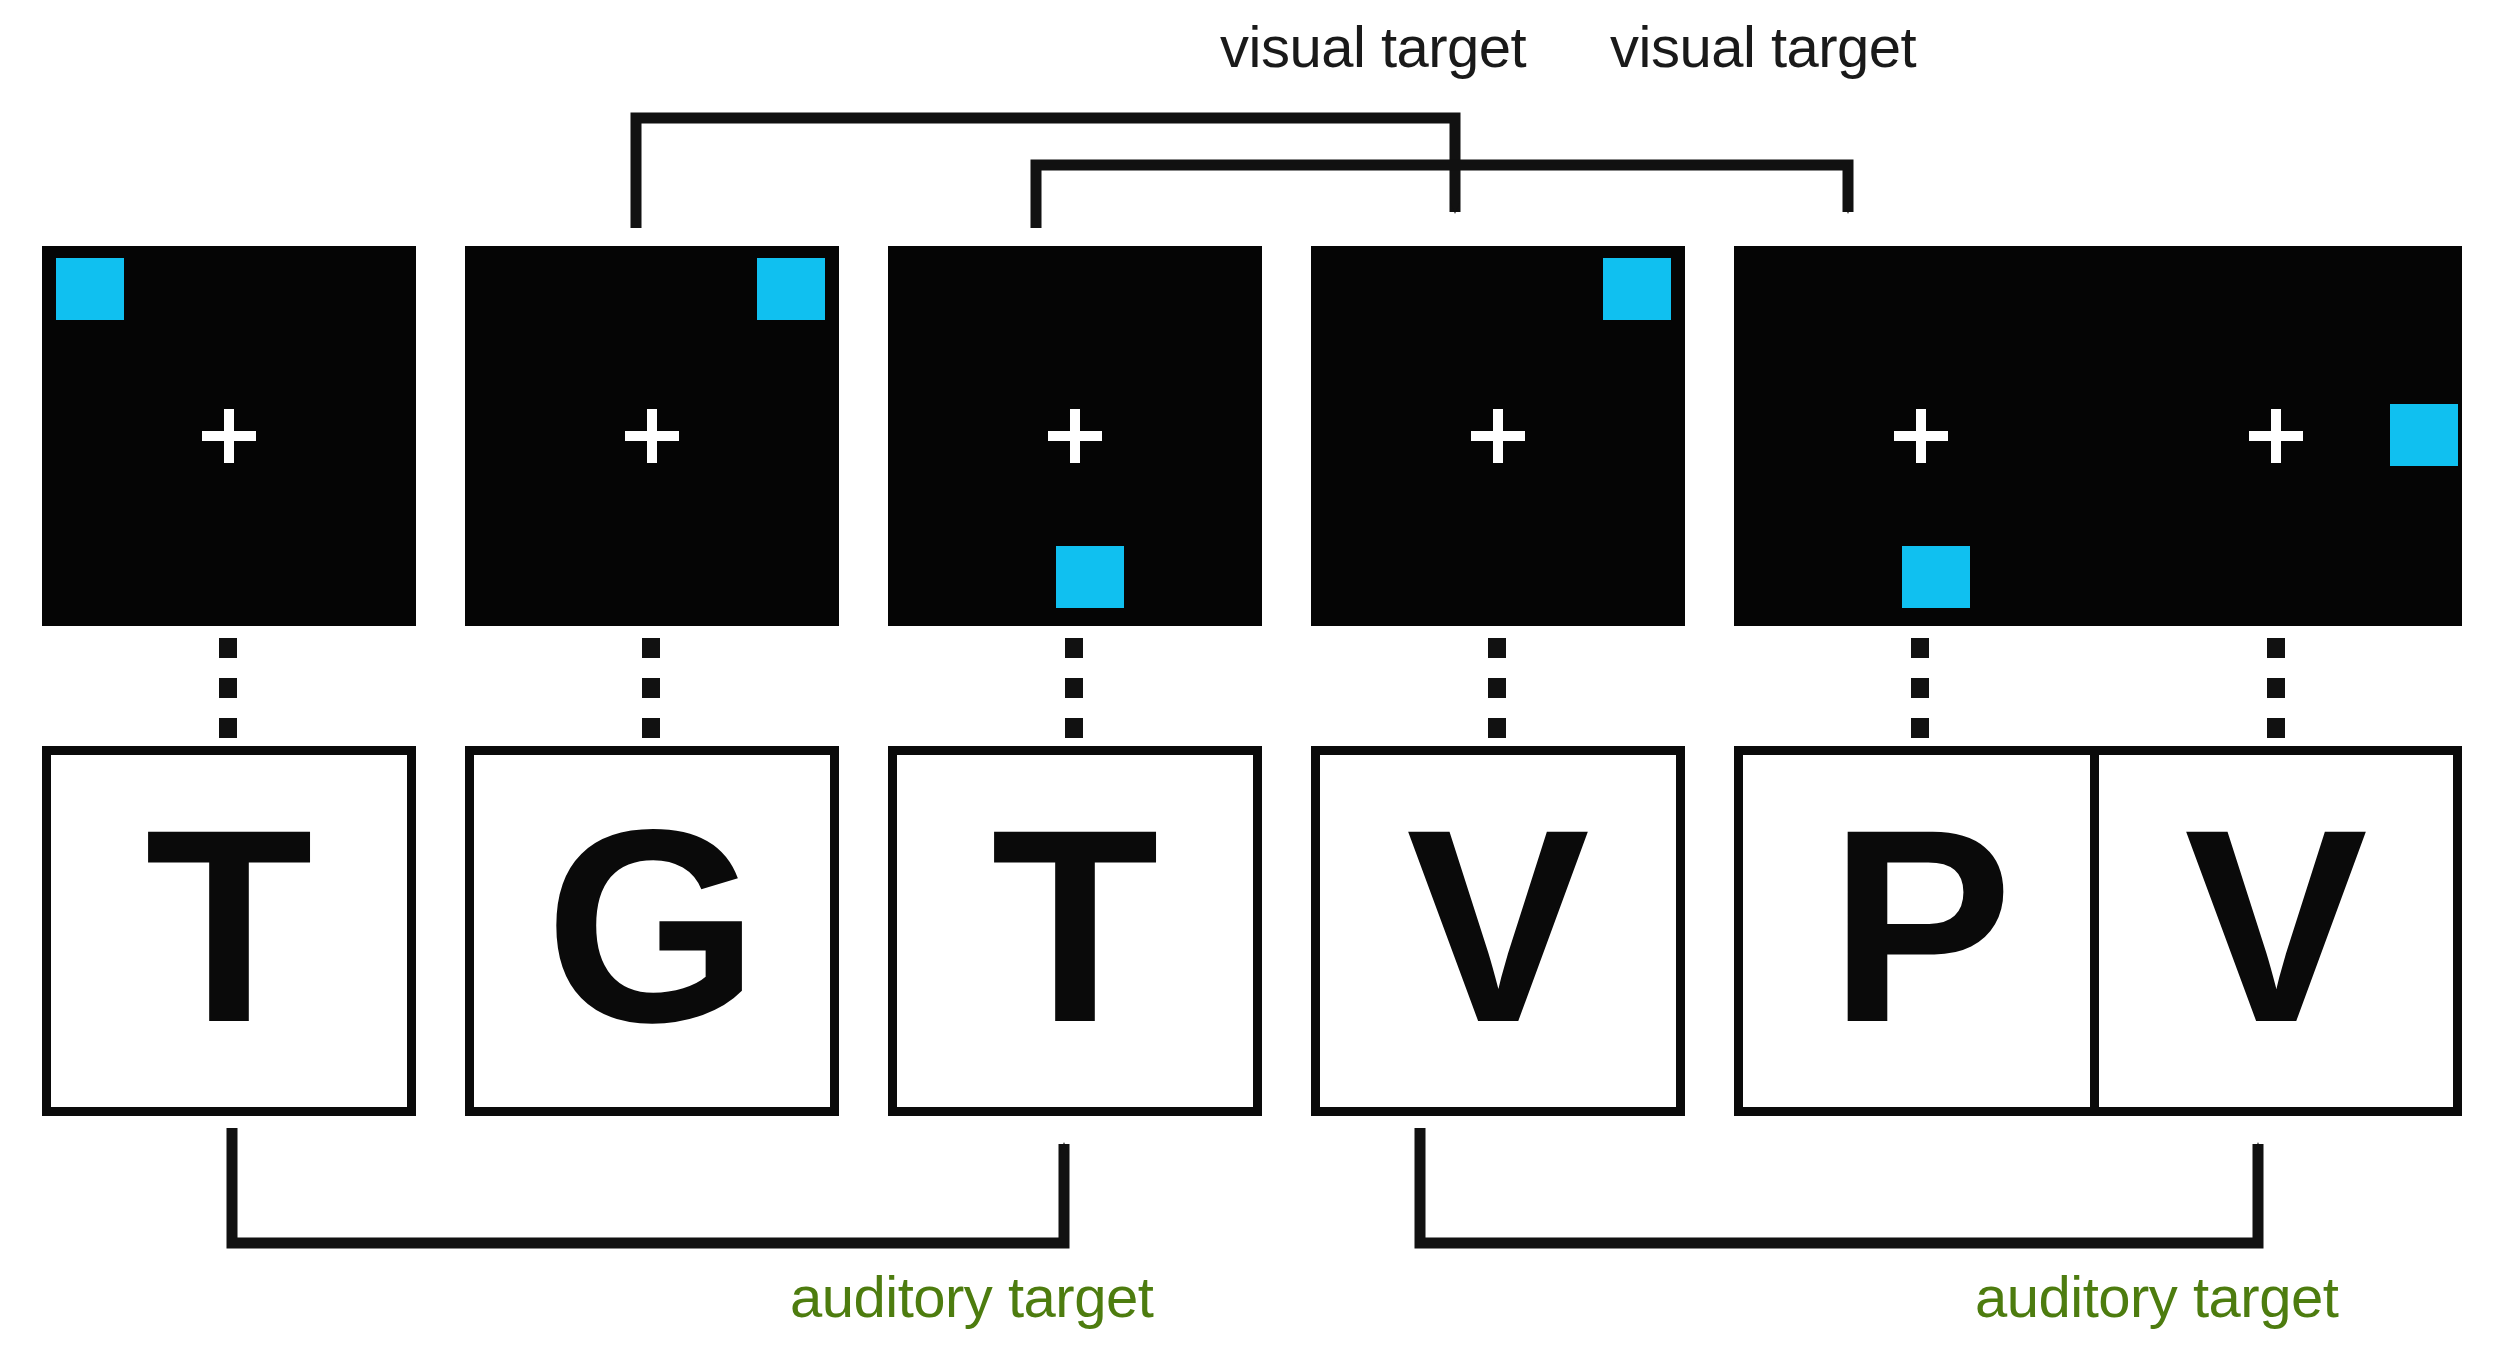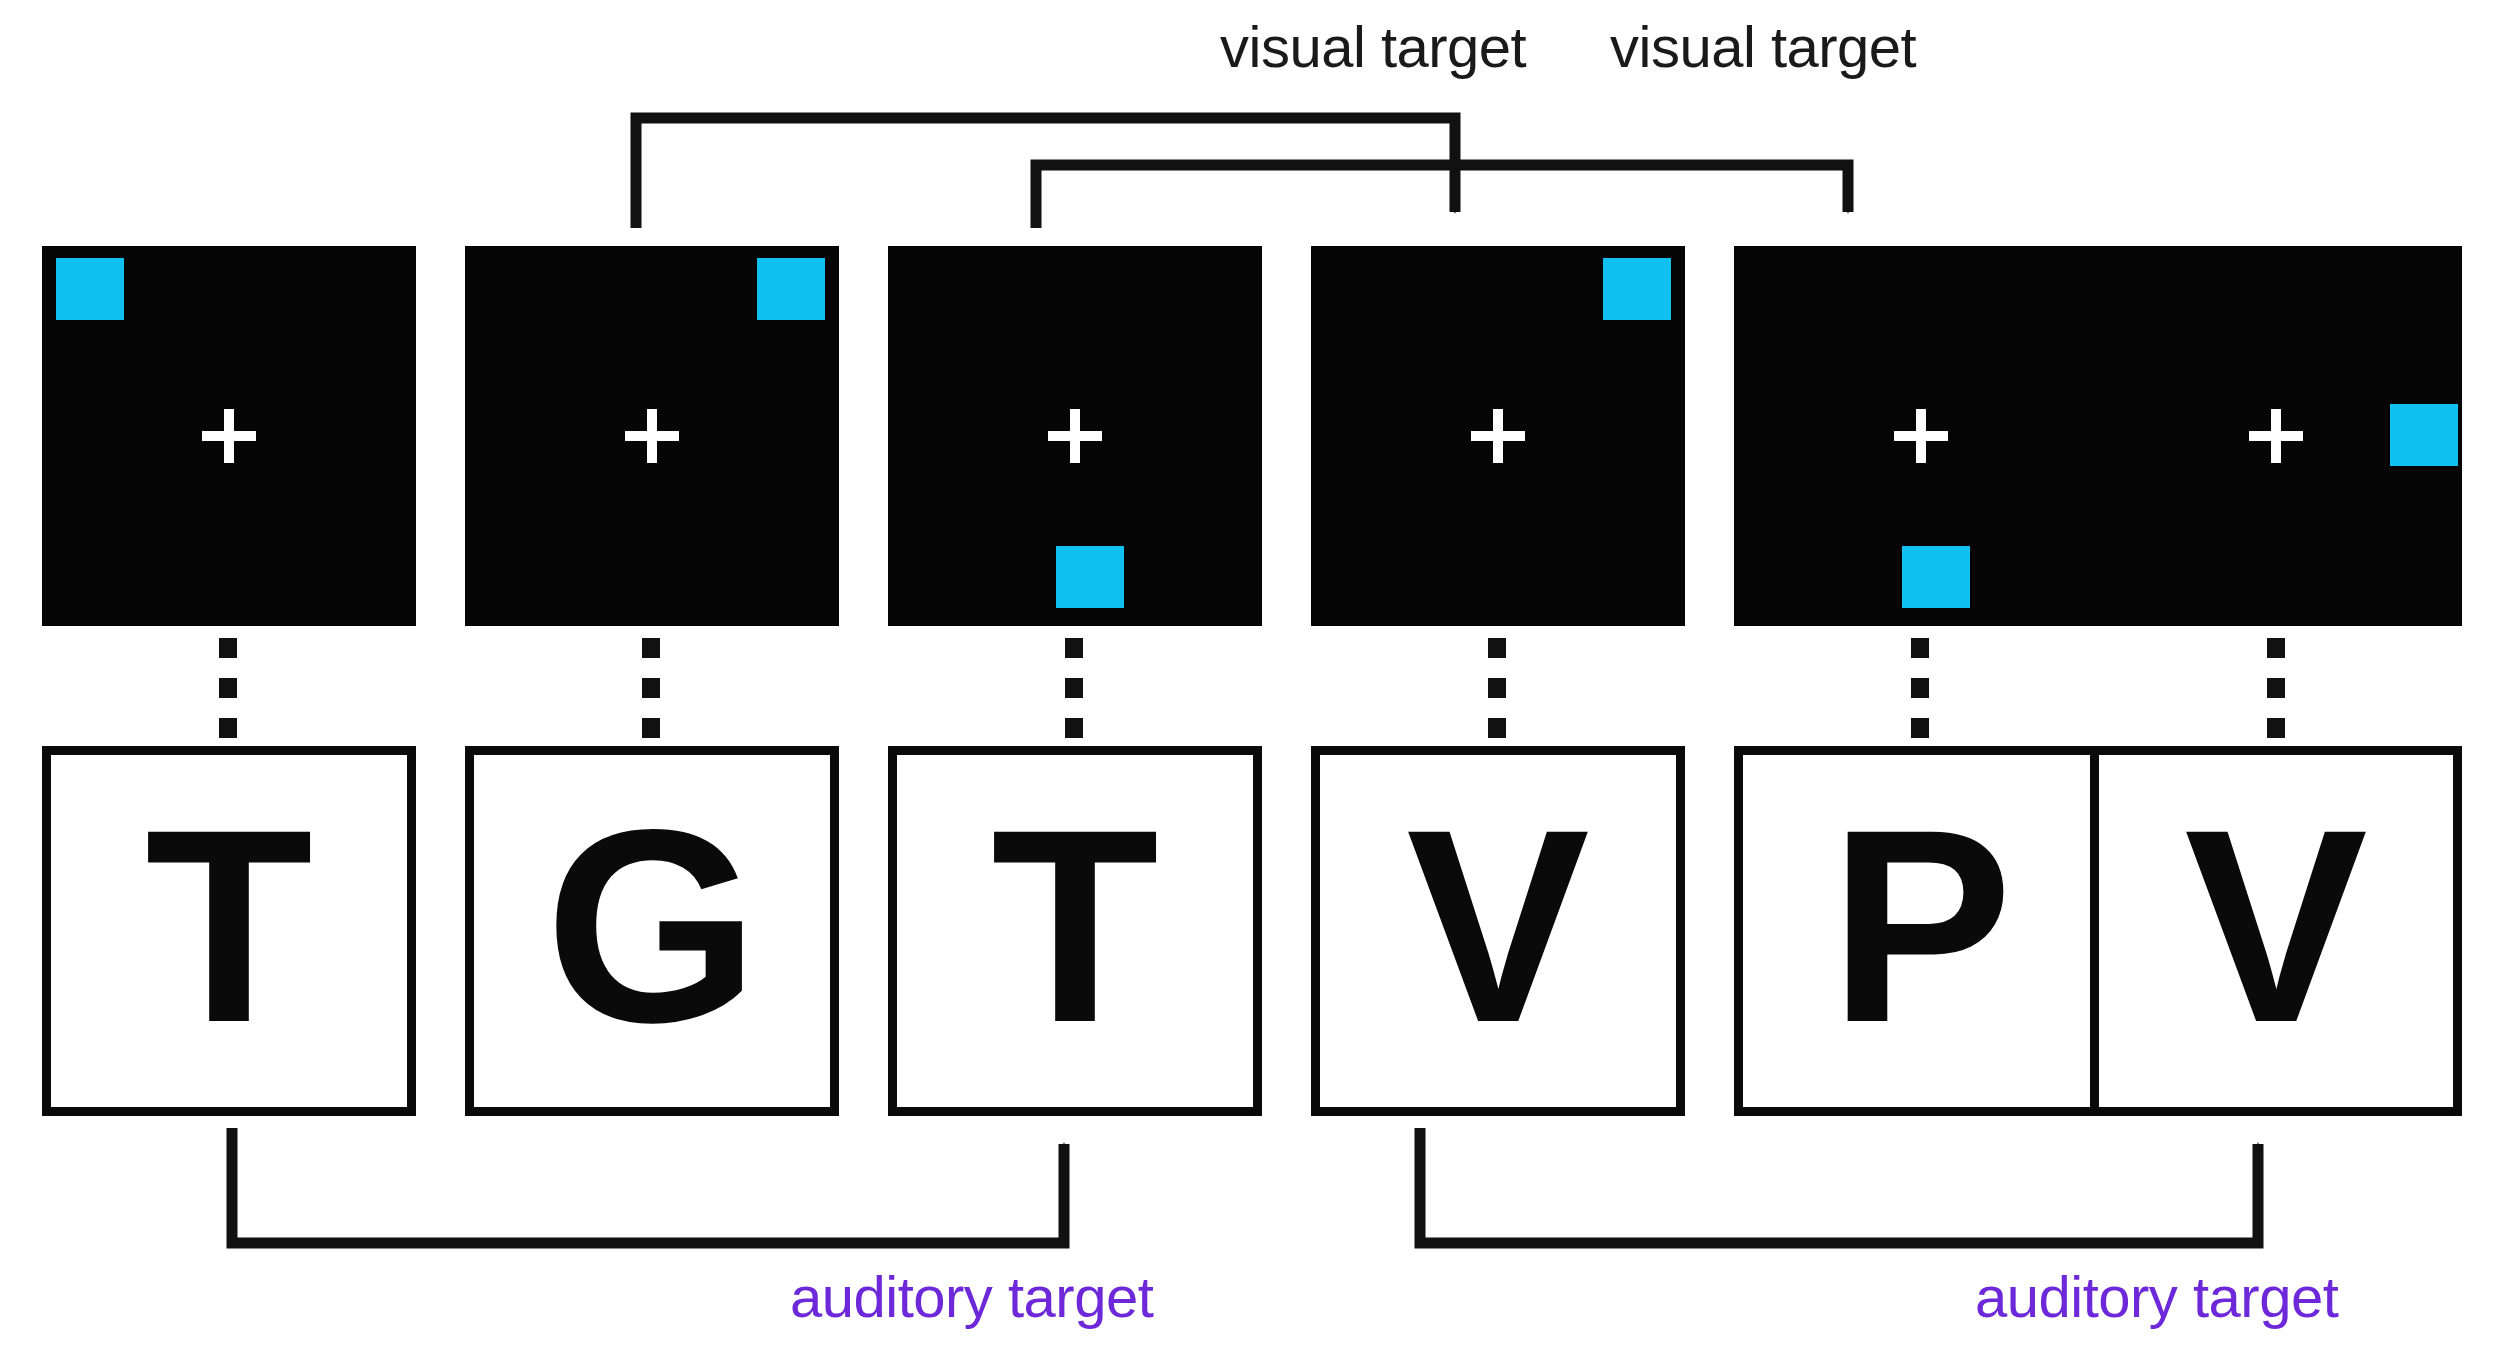--- a/index.html
+++ b/index.html
@@ -114,21 +114,21 @@
     transform: translateY(-6px);
   }
 
   
   .bot-label {
     position: absolute;
     font-size: 58px;
     font-weight: 400;
     letter-spacing: -0.5px;
     white-space: nowrap;
-    color: #6d28d9;
+    color: #4d7c0f;
     line-height: 1;
   }
 
   
   #links {
     position: absolute;
     left: 0; top: 0;
     width: 2504px;
     height: 1349px;
     pointer-events: none;

